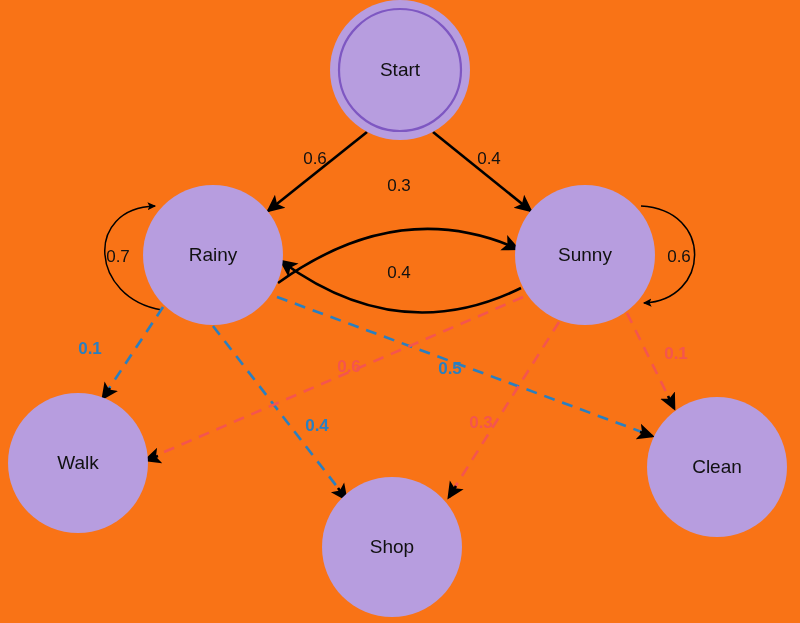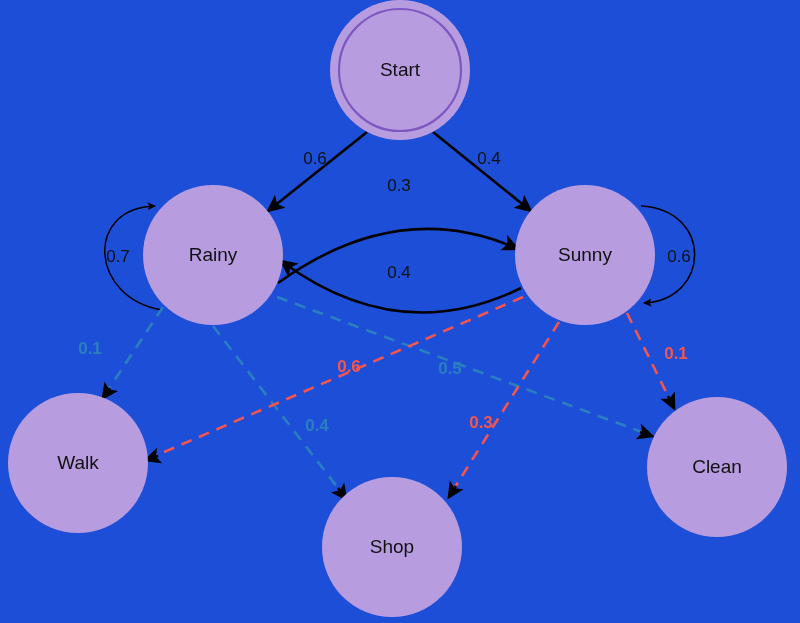--- a/index.html
+++ b/index.html
@@ -10,21 +10,21 @@
   body {
     width: 800px;
     height: 623px;
     font-family: "Liberation Sans", sans-serif;
     overflow: hidden;
   }
   #diagram-root {
     position: relative;
     width: 800px;
     height: 623px;
-    background: #1d4ed8;
+    background: #f97316;
   }
   svg#hmm-svg {
     display: block;
     width: 800px;
     height: 623px;
   }
   .node-circle {
     fill: #b79ddf;
     stroke: none;
   }

